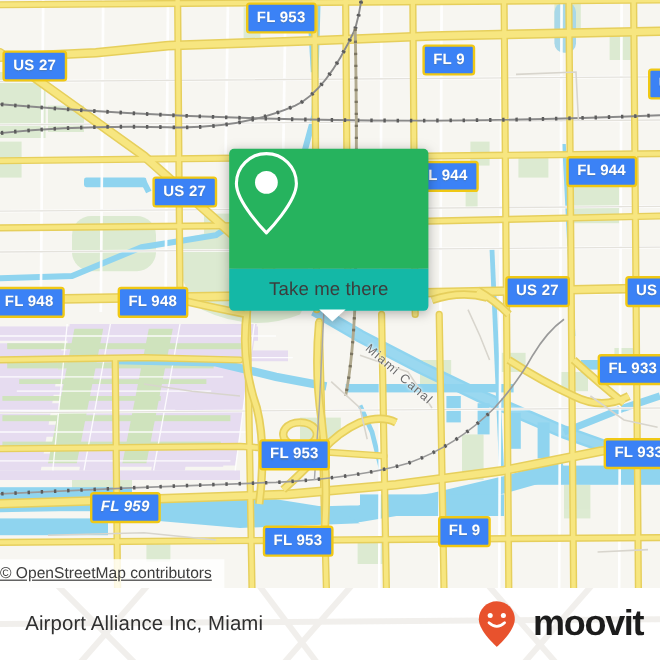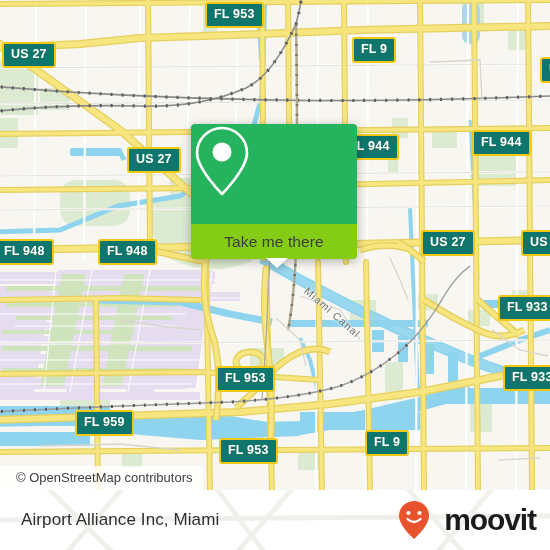--- a/index.html
+++ b/index.html
@@ -16,21 +16,21 @@
     position: absolute; left: 0; top: 0;
     width: 550px; height: 490px;
     background: #f7f6f1;
     overflow: hidden;
   }
   #map svg { position: absolute; left: 0; top: 0; display: block; }
 
   
   .shield {
     position: absolute;
-    background: #0f766e;
+    background: #3b82f6;
     border: 2px solid #f0c814;
     border-radius: 3px;
     color: #ffffff;
     font-size: 12.5px;
     font-weight: bold;
     line-height: 1;
     padding: 4px 7px 5px 7px;
     white-space: nowrap;
     letter-spacing: 0.2px;
     text-shadow: 0 1px 1px rgba(120,100,0,0.25);
@@ -58,21 +58,21 @@
   }
   #card-green {
     width: 100%; height: 100px;
     background: #26b35e;
     border-radius: 4px 4px 0 0;
     display: flex; align-items: center; justify-content: center;
   }
   #card-green svg { display: block; }
   #card-white {
     width: 100%; height: 35px;
-    background: #84cc16;
+    background: #14b8a6;
     border-radius: 0 0 4px 4px;
     display: flex; align-items: center; justify-content: center;
     position: relative;
   }
   #card-label {
     color: #3c3c3c;
     font-size: 15.5px;
     letter-spacing: 0.1px;
   }
   #card-tail {
@@ -82,25 +82,26 @@
     border-left: 11px solid transparent;
     border-right: 11px solid transparent;
     border-top: 10px solid #ffffff;
   }
 
   
   #attrib {
     position: absolute;
     left: 0; top: 466px;
     background: rgba(255,255,255,0.82);
-    padding: 4px 10px 5px 16px;
+    padding: 4px 10px 5px 0;
     font-size: 13px;
     color: #3d3d3d;
     z-index: 45;
     white-space: nowrap;
+    text-decoration: underline;
   }
 
   
   #bottombar {
     position: absolute;
     left: 0; top: 490px;
     width: 550px; height: 60px;
     background: #0ea5e9;
     overflow: hidden;
     z-index: 50;
@@ -370,21 +371,21 @@
     <div class="shield" style="left:127px;top:147px;">US 27</div>
     <div class="shield" style="left:340px;top:134px;">FL 944</div>
     <div class="shield" style="left:472px;top:130px;">FL 944</div>
     <div class="shield" style="left:-5px; top:239px;">FL 948</div>
     <div class="shield" style="left:98px; top:239px;">FL 948</div>
     <div class="shield" style="left:421px;top:230px;">US 27</div>
     <div class="shield" style="left:521px;top:230px;">US 27</div>
     <div class="shield" style="left:498px;top:295px;">FL 933</div>
     <div class="shield" style="left:503px;top:365px;">FL 933</div>
     <div class="shield" style="left:216px;top:366px;">FL 953</div>
-    <div class="shield" style="left:75px; top:410px;">FL 959</div>
+    <div class="shield" style="left:75px; top:410px;font-style:italic;">FL 959</div>
     <div class="shield" style="left:219px;top:438px;">FL 953</div>
     <div class="shield" style="left:365px;top:430px;">FL 9</div>
     <div class="shield" style="left:540px;top:57px;">U</div>
 
     <div class="canal-label" style="left:306px; top:283px; transform:rotate(41deg); transform-origin:left center;">Miami Canal</div>
 
     <div id="card">
       <div id="card-green">
         <svg width="62" height="74" viewBox="0 0 62 74">
           <path d="M31 4 C17.2 4 6 15.2 6 29 C6 45 31 70 31 70 C31 70 56 45 56 29 C56 15.2 44.8 4 31 4 Z" fill="none" stroke="#ffffff" stroke-width="2.6" stroke-linejoin="round"></path>

